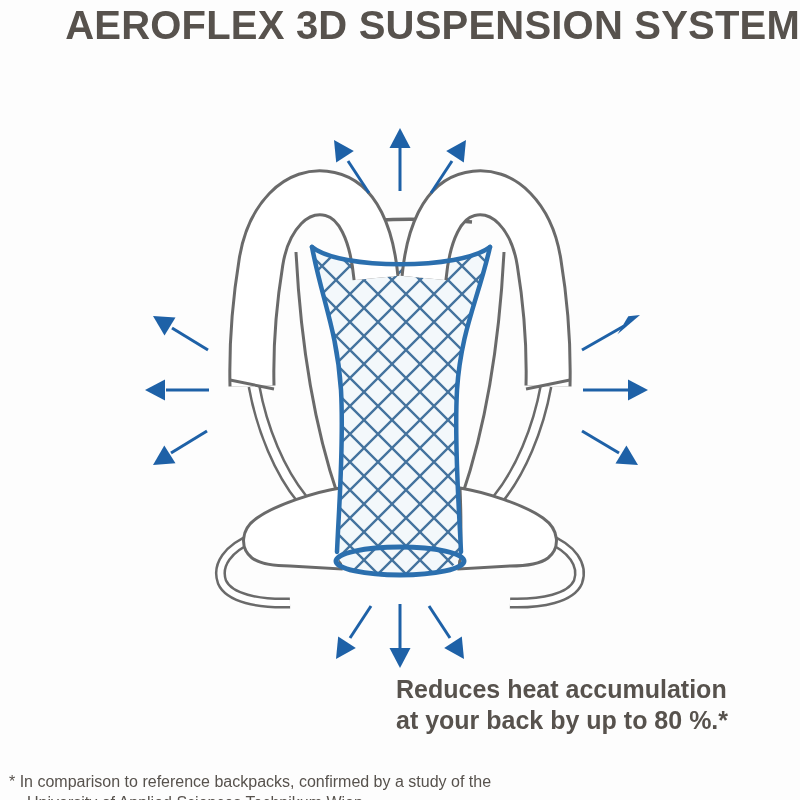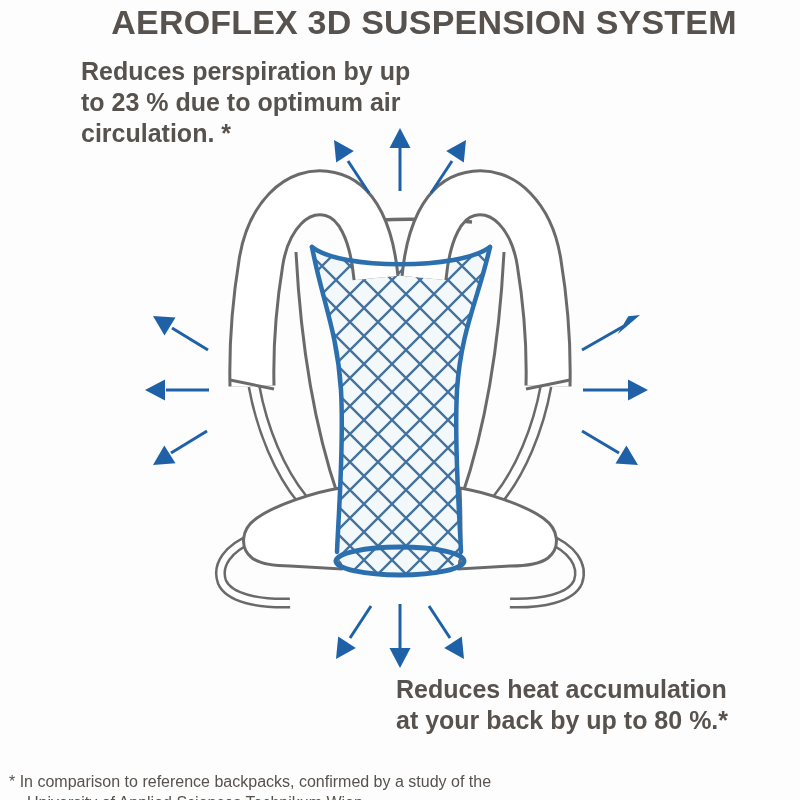--- a/index.html
+++ b/index.html
@@ -1,22 +1,22 @@
 <!DOCTYPE html>
 <html style="--text-color: #57524d; --arrow-blue: #1e61a7; --mesh-blue: #2b6fae; --lattice-blue: #44739e; --outline-gray: #6a6a6a; --mesh-fill: #f3f8fb;"><head>
 <meta charset="utf-8">
 <style>
   * { margin:0; padding:0; box-sizing:border-box; }
   html,body { width:800px; height:800px; }
   body { background:#ffffff; font-family:"Liberation Sans", sans-serif; }
   .stage { position:relative; width:800px; height:800px; background:#fdfdfd; overflow:hidden; }
 
   .title {
-    position:absolute; top:3px; left:0; width:800px; text-align:center;
-    font-size:34px; font-weight:bold; letter-spacing:0.2px;
+    position:absolute; top:3px; left:0; width:800px; text-align:right;
+    font-size:40px; font-weight:bold; letter-spacing:0.2px;
     color:var(--text-color,#57524d);
     padding-left:48px;
   }
   .note {
     position:absolute; font-size:25px; line-height:31px; font-weight:bold;
     color:var(--text-color,#57524d); white-space:pre-line;
   }
   .note-perspiration { left:81px; top:56px; }
   .note-heat { left:396px; top:674px; }
   .footnote {
@@ -132,23 +132,20 @@
       <polygon class="arrow-head" points="336,659 338.2,636.5 355.8,648.1"></polygon>
       <line class="arrow-shaft" x1="400" y1="604" x2="400" y2="649"></line>
       <polygon class="arrow-head" points="400,668 389.5,648 410.5,648"></polygon>
       <line class="arrow-shaft" x1="429" y1="606" x2="450" y2="638"></line>
       <polygon class="arrow-head" points="464,659 444.2,648.1 461.8,636.5"></polygon>
     </g>
   </svg>
 
   <div class="title">AEROFLEX 3D SUSPENSION SYSTEM</div>
 
-  <div class="note note-perspiration">Reduces perspiration by up
-to 23 % due to optimum air
-circulation. *</div>
 
   <div class="note note-heat">Reduces heat accumulation
 at your back by up to 80 %.*</div>
 
   <div class="footnote">* In comparison to reference backpacks, confirmed by a study of the
 University of Applied Sciences Technikum Wien</div>
 
 </div>
 
 </body></html>

